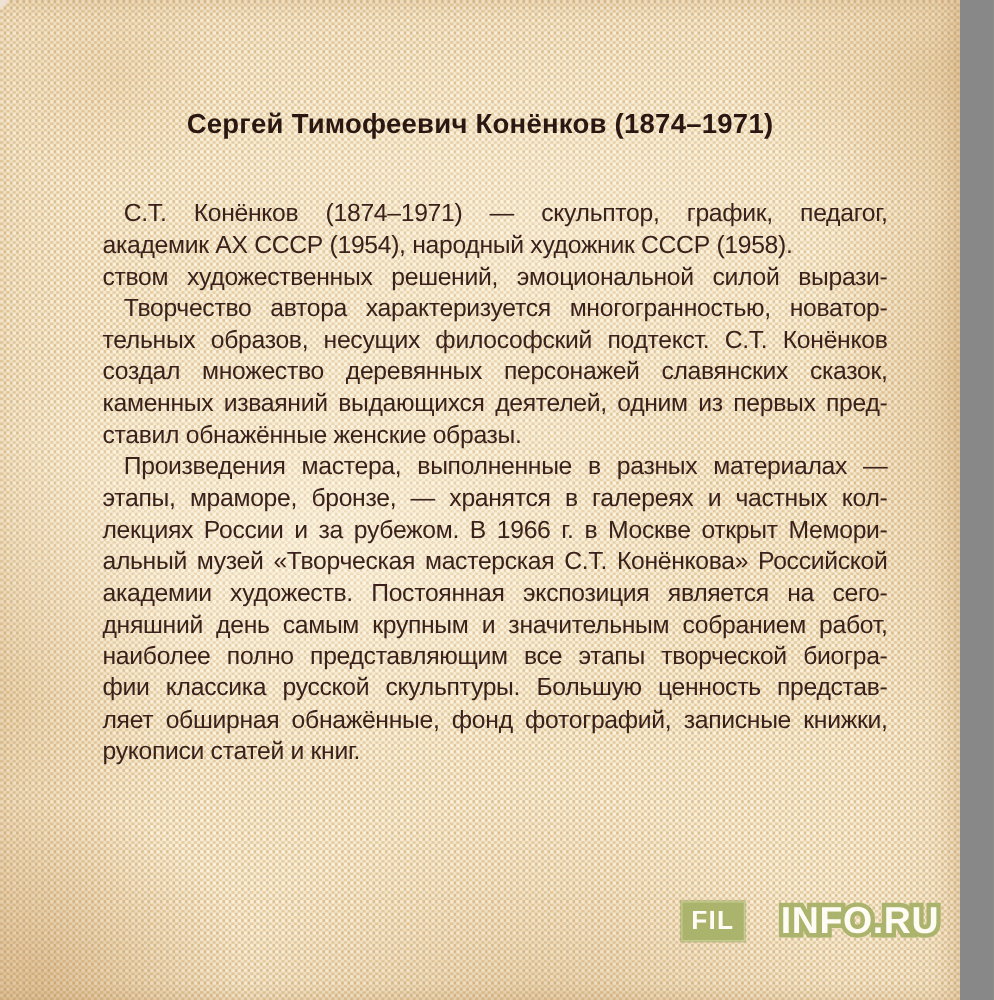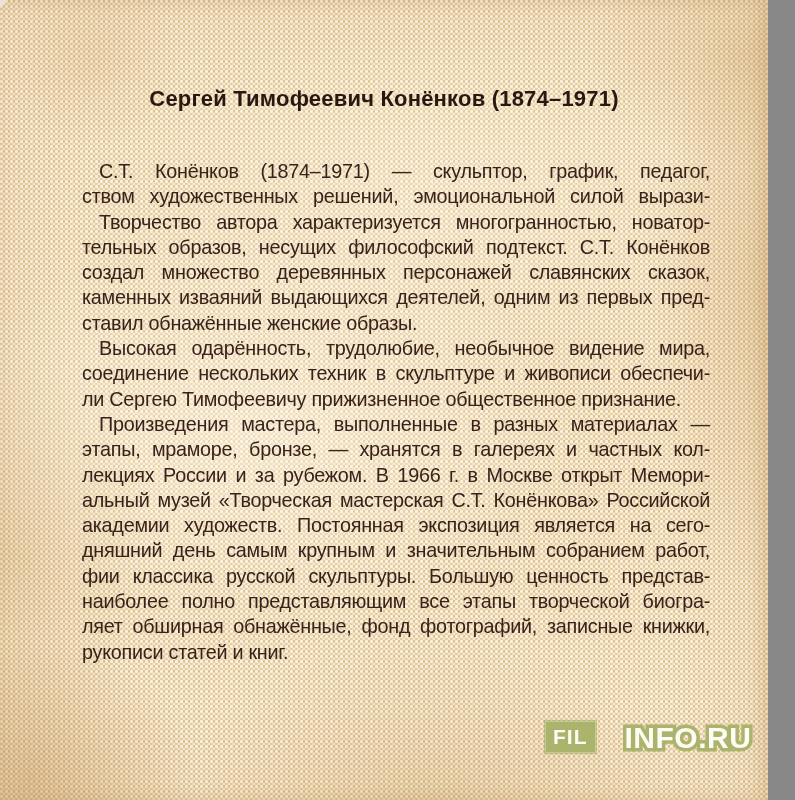--- a/index.html
+++ b/index.html
@@ -49,21 +49,21 @@
     color:#3a211b;
     margin-top:8px;
   }
   .para{margin:0;}
   .line{text-align:justify;text-align-last:justify;}
   .line.first{text-indent:17px;}
   .line.last{text-align-last:left;}
   
   .watermark{
     position:absolute;left:545px;top:721px;
-    display:flex;align-items:flex-end;gap:5px;
+    display:flex;align-items:center;gap:5px;
     opacity:0.95;
   }
   .fil-badge{
     display:inline-block;
     background:#a8b269;
     border:1px solid #c3cc8e;
     box-shadow:0 0 0 1px rgba(140,150,80,0.45);
     color:#fffef7;
     font-weight:bold;font-size:21px;line-height:1;
     padding:4px 7px 5px;
@@ -87,43 +87,39 @@
 
 <div class="page">
   <div class="weave"></div>
   <div class="stains"></div>
 
   <h1 class="title">Сергей Тимофеевич Конёнков (1874–1971)</h1>
 
   <div class="body-text">
       <div class="para">
         <div class="line first">С.Т. Конёнков (1874–1971) — скульптор, график, педагог,</div>
+        <div class="line last">академик АХ СССР (1954), народный художник СССР (1958).</div>
       </div>
       <div class="para">
         <div class="line">ством художественных решений, эмоциональной силой вырази-</div>
         <div class="line first">Творчество автора характеризуется многогранностью, новатор-</div>
         <div class="line">тельных образов, несущих философский подтекст. С.Т. Конёнков</div>
         <div class="line">создал множество деревянных персонажей славянских сказок,</div>
         <div class="line">каменных изваяний выдающихся деятелей, одним из первых пред-</div>
         <div class="line last">ставил обнажённые женские образы.</div>
       </div>
       <div class="para">
-        <div class="line first">Высокая одарённость, трудолюбие, необычное видение мира,</div>
-        <div class="line">соединение нескольких техник в скульптуре и живописи обеспечи-</div>
-        <div class="line last">ли Сергею Тимофеевичу прижизненное общественное признание.</div>
-      </div>
-      <div class="para">
         <div class="line first">Произведения мастера, выполненные в разных материалах —</div>
         <div class="line">этапы, мраморе, бронзе, — хранятся в галереях и частных кол-</div>
         <div class="line">лекциях России и за рубежом. В 1966 г. в Москве открыт Мемори-</div>
         <div class="line">альный музей «Творческая мастерская С.Т. Конёнкова» Российской</div>
         <div class="line">академии художеств. Постоянная экспозиция является на сего-</div>
         <div class="line">дняшний день самым крупным и значительным собранием работ,</div>
+        <div class="line">наиболее полно представляющим все этапы творческой биогра-</div>
         <div class="line">фии классика русской скульптуры. Большую ценность представ-</div>
-        <div class="line">наиболее полно представляющим все этапы творческой биогра-</div>
         <div class="line">ляет обширная обнажённые, фонд фотографий, записные книжки,</div>
         <div class="line last">рукописи статей и книг.</div>
       </div>
     </div>
 
   <div class="watermark">
     <span class="fil-badge">FIL</span>
     <span class="site">
       <span class="stroke">INFO.RU</span>
       <span class="fill">INFO.RU</span>

